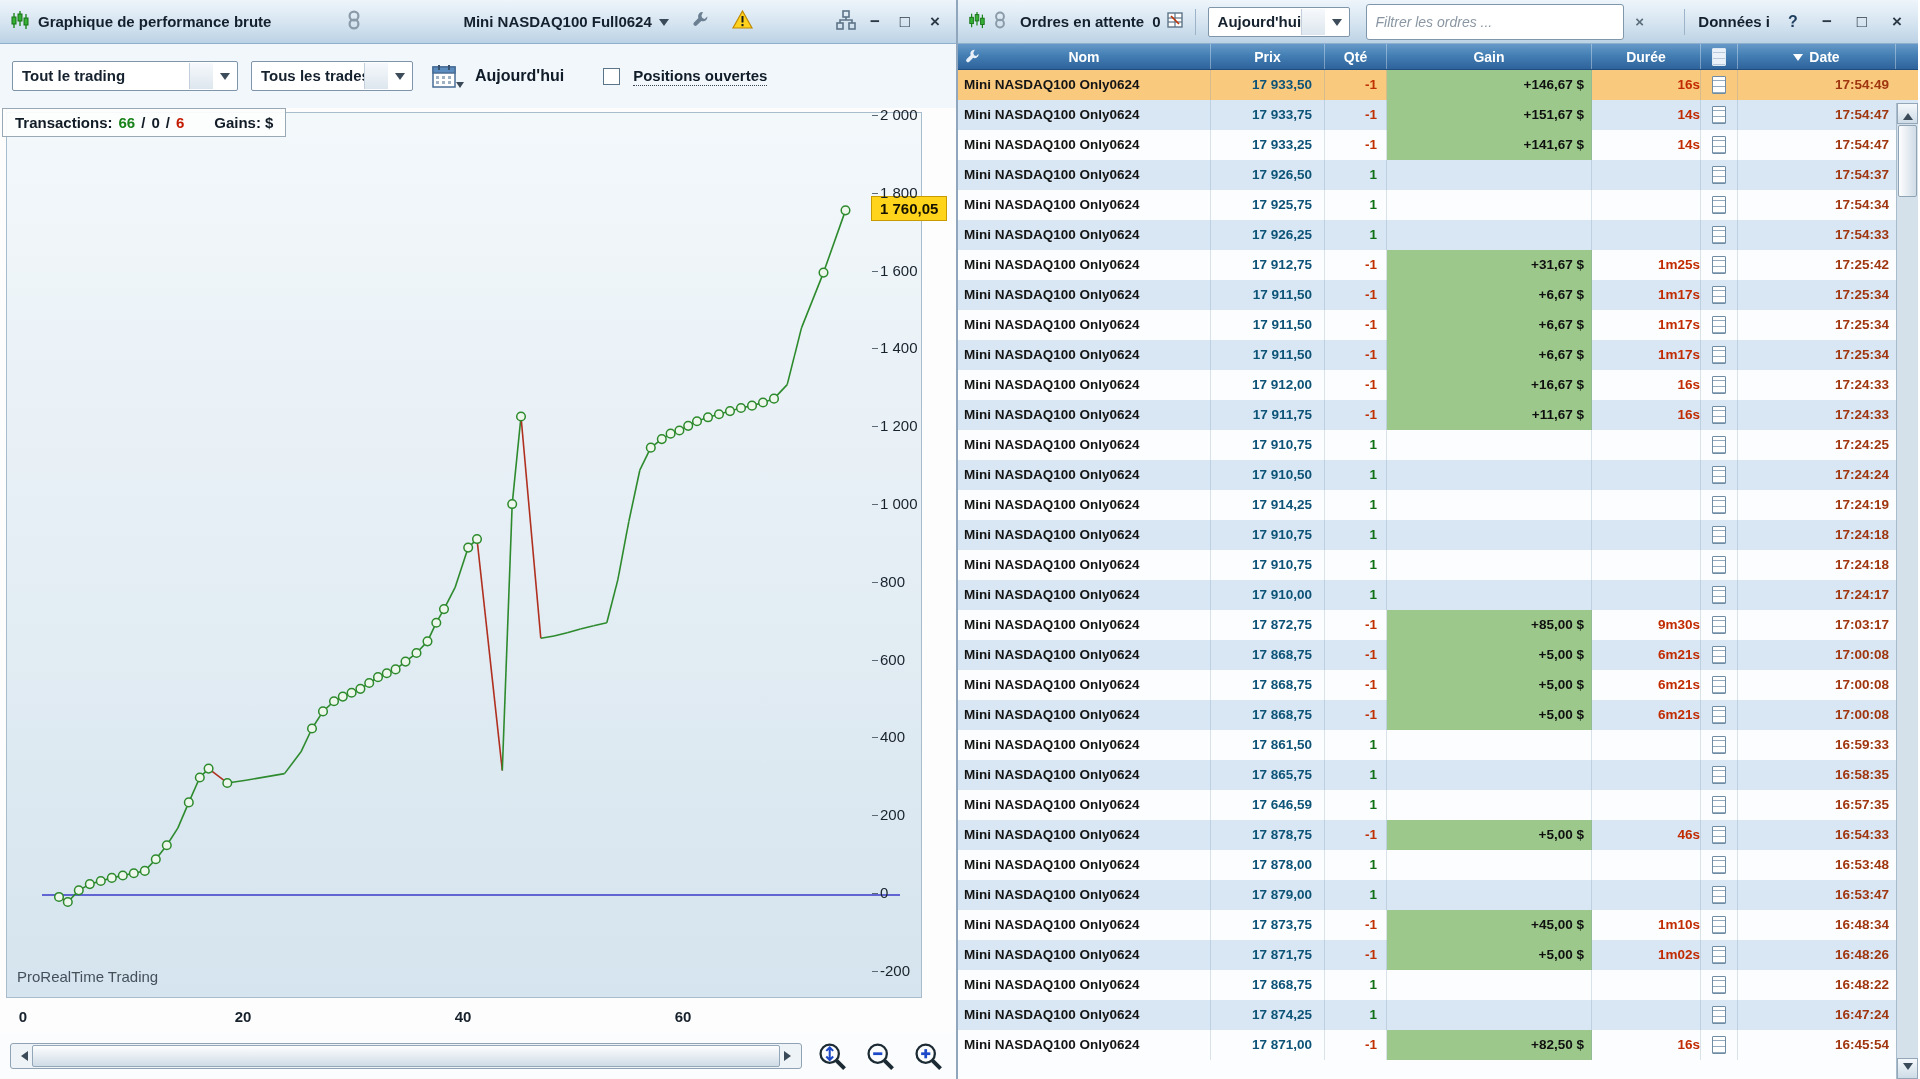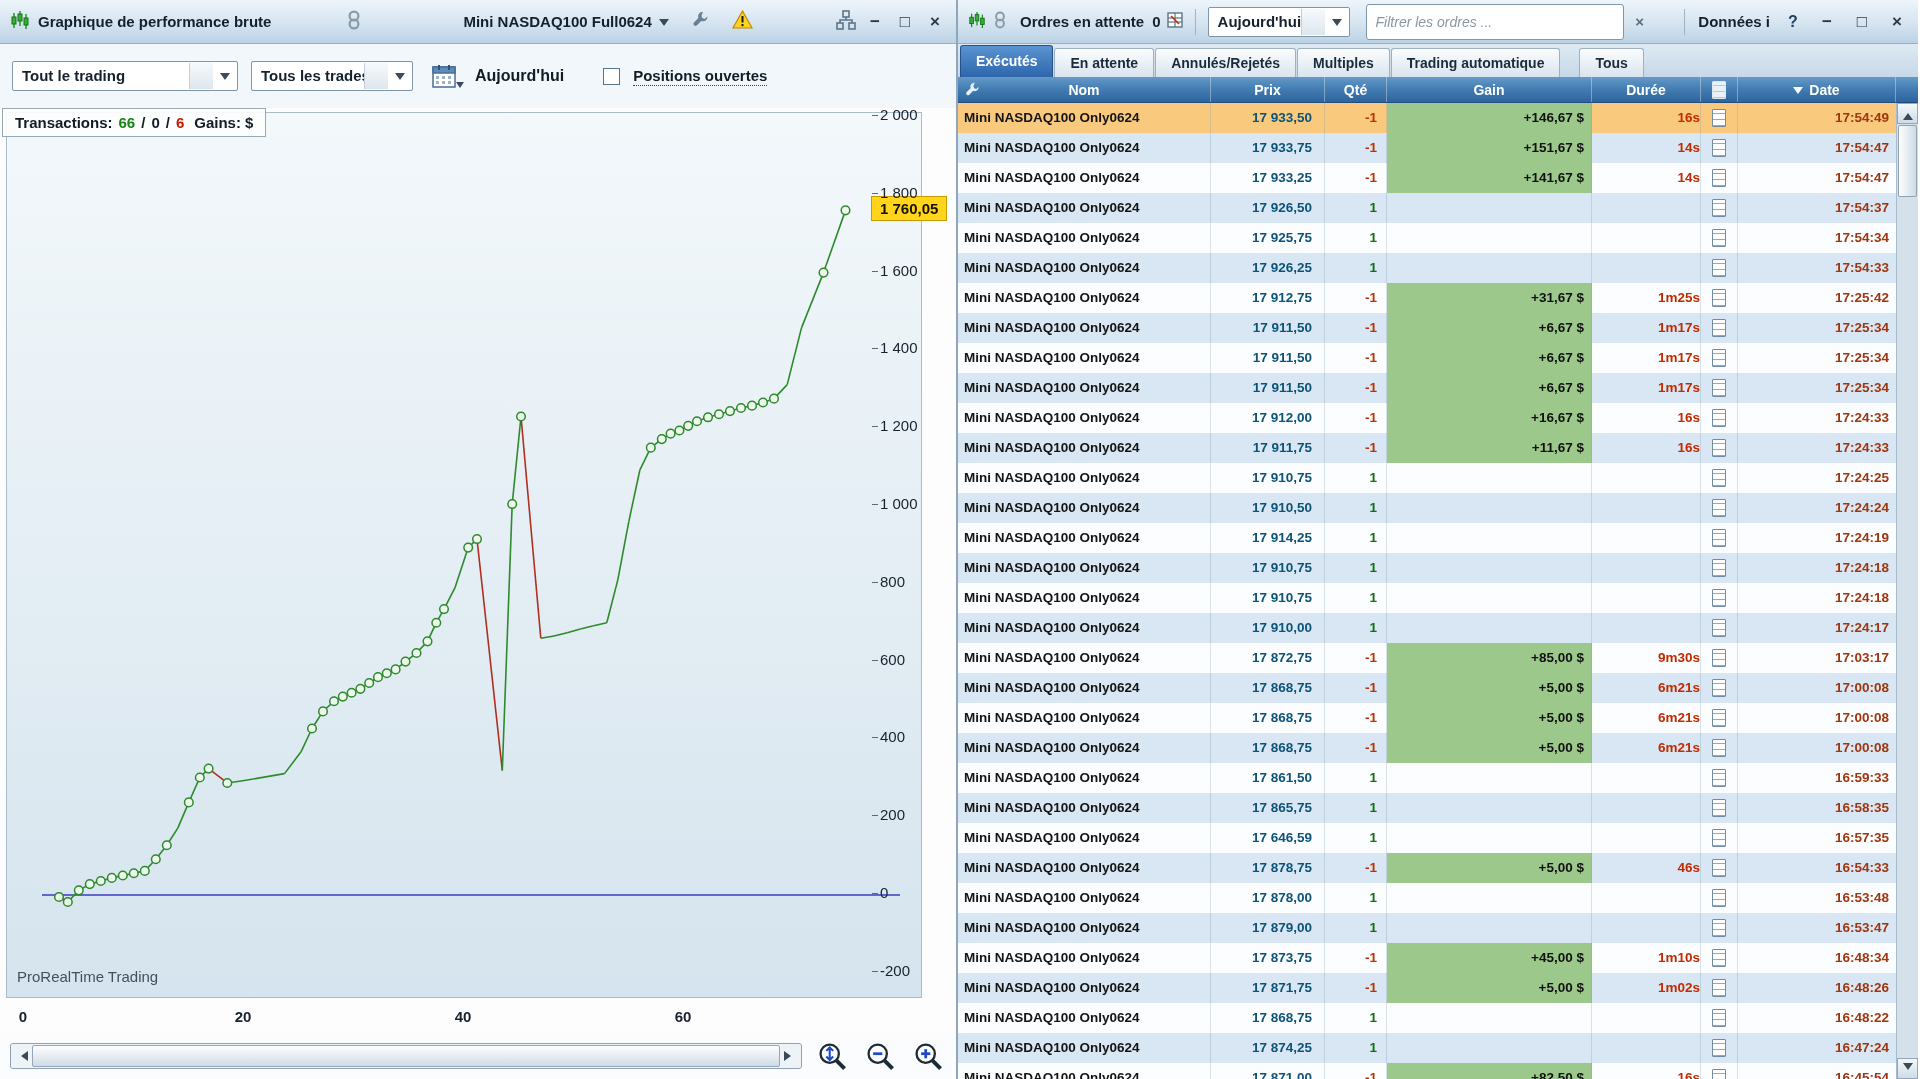--- a/index.html
+++ b/index.html
@@ -215,21 +215,21 @@
     </div>
 
     <div class="chart-region">
       <div class="stats-box">
         <span>Transactions:</span>
         <span class="stat-win">66</span>
         <span>/</span>
         <span>0</span>
         <span>/</span>
         <span class="stat-loss">6</span>
-        <span style="margin-left:4px;">Gains: $</span>
+        <span style="margin-left:24px;">Gains: $</span>
       </div>
 
       <div class="plot">
         <svg id="perf-svg" width="858" height="884" viewBox="0 0 858 884">
             <line x1="0" x2="858" y1="782" y2="782" stroke="#3a3ac8" stroke-width="1.4"></line>
             <line x1="17" y1="783.945" x2="25.8" y2="789.002" stroke="#b03020" stroke-width="1.6"></line>
             <line x1="25.8" y1="789.002" x2="36.8" y2="777.332" stroke="#2d8a2d" stroke-width="1.6"></line>
             <line x1="36.8" y1="777.332" x2="47.8" y2="771.108" stroke="#2d8a2d" stroke-width="1.6"></line>
             <line x1="47.8" y1="771.108" x2="58.8" y2="767.996" stroke="#2d8a2d" stroke-width="1.6"></line>
             <line x1="58.8" y1="767.996" x2="69.8" y2="764.884" stroke="#2d8a2d" stroke-width="1.6"></line>
@@ -446,28 +446,20 @@
       <div class="right-group">
         <span class="vsep"></span>
         <span class="data-panel-label">Données i</span>
         <span class="help-btn">?</span>
         <span class="winbtn">−</span>
         <span class="winbtn">□</span>
         <span class="winbtn">×</span>
       </div>
     </div>
 
-    <div class="tabs">
-        <div class="tab active">Exécutés</div>
-        <div class="tab">En attente</div>
-        <div class="tab">Annulés/Rejetés</div>
-        <div class="tab">Multiples</div>
-        <div class="tab">Trading automatique</div>
-        <div class="tab tab-tous">Tous</div>
-      </div>
 
     <div class="thead">
       <div class="th th-name">
         <span class="wrench-left">
           <svg width="17" height="17" viewBox="0 0 19 19">
             <path d="M12 2 a4.4 4.4 0 0 0 -4.6 6 L3 12.4 a2 2 0 0 0 2.9 2.9 L10.3 11 a4.4 4.4 0 0 0 6 -4.6 l-2.6 2.6 -2.4 -0.9 -0.9 -2.4 z" fill="#e9f0f7"></path>
           </svg>
         </span>
         <span>Nom</span>
       </div>

